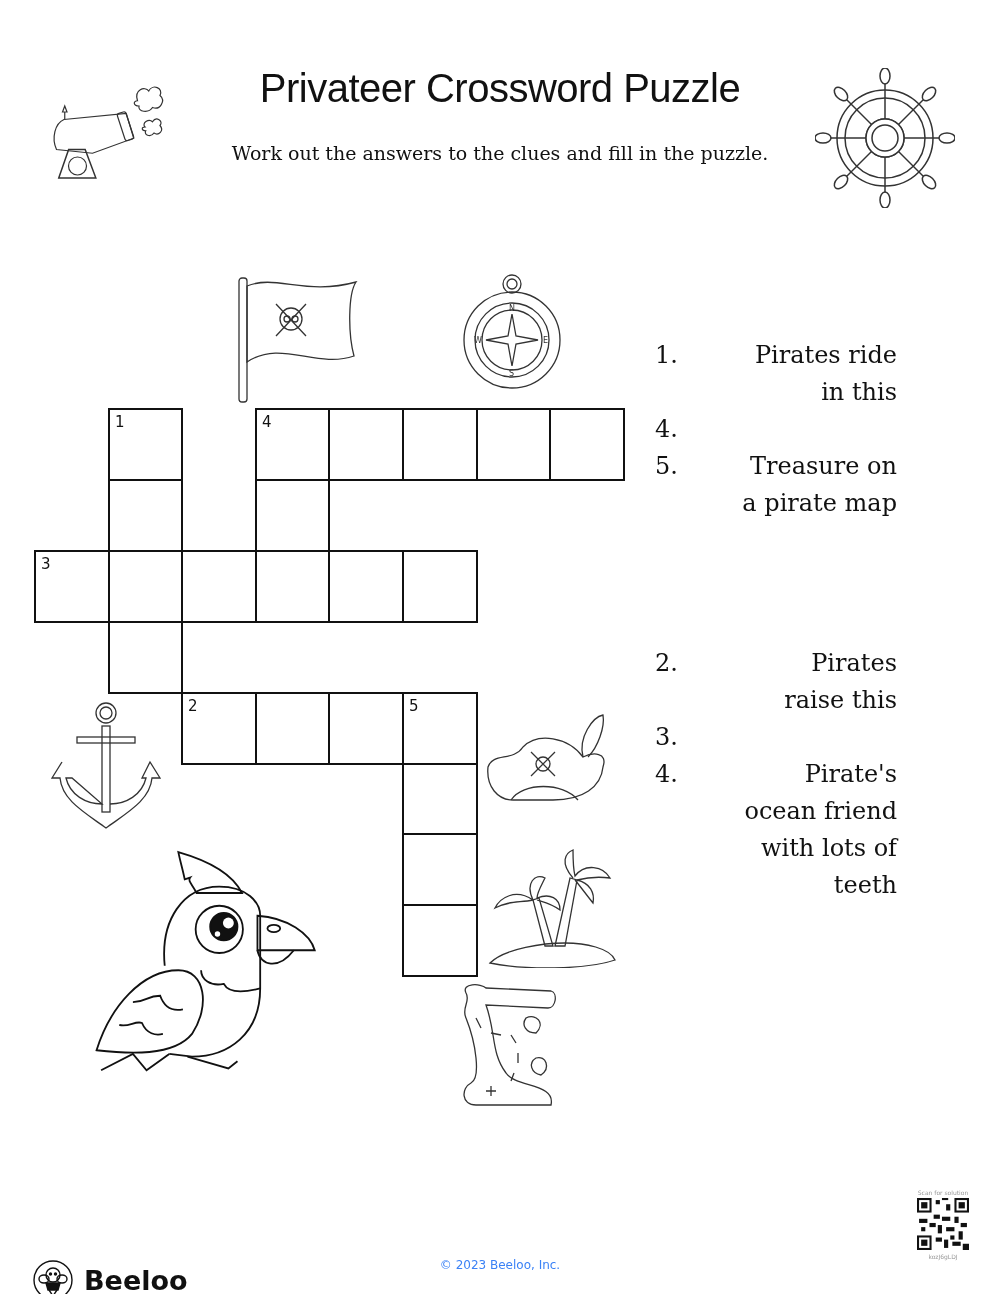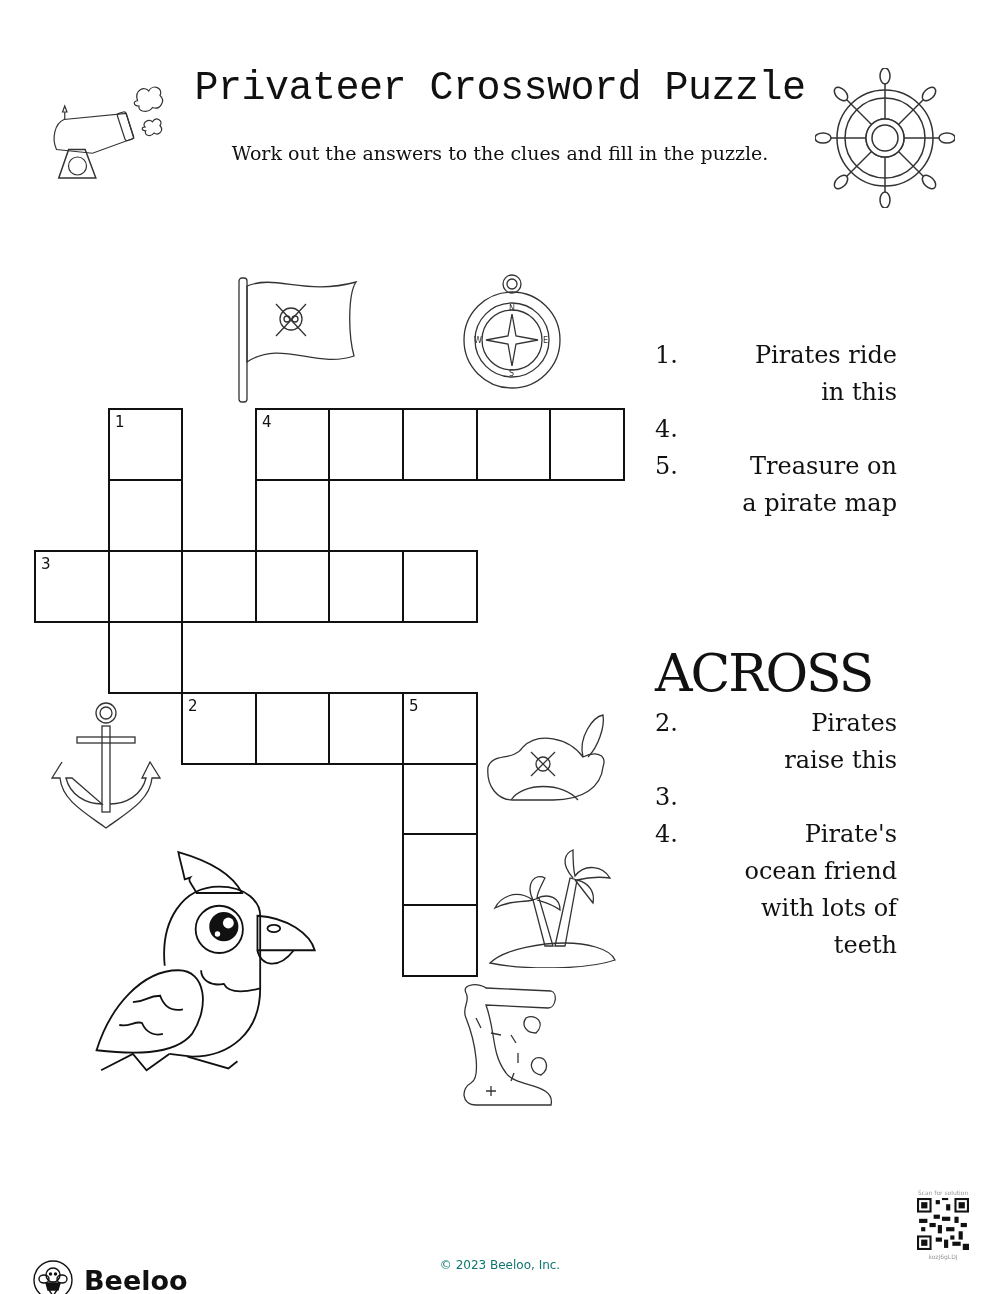--- a/index.html
+++ b/index.html
@@ -1,30 +1,30 @@
 <!DOCTYPE html>
 <html><head>
 <meta charset="utf-8">
 <style>
   html, body { margin:0; padding:0; background:#ffffff; }
   body { width:1000px; height:1294px; position:relative; overflow:hidden; color:#111; font-family:"DejaVu Serif", serif; }
   .abs { position:absolute; }
-  .title { left:0; width:1000px; top:66px; text-align:center; font-family:Liberation Mono, monospace; font-size:40px; font-weight:normal; letter-spacing:-0.5px; }
+  .title { left:0; width:1000px; top:66px; text-align:center; font-family:Liberation Sans, sans-serif; font-size:40px; font-weight:normal; letter-spacing:-0.5px; }
   .subtitle { left:0; width:1000px; top:142px; text-align:center; font-family:"DejaVu Serif", serif; font-size:19px; }
   .grid { left:0; top:0; width:1000px; height:1294px; pointer-events:none; }
   .cell { position:absolute; box-sizing:border-box; border:2px solid #111; background:#fff; pointer-events:auto; }
   .cell .num { position:absolute; left:5px; top:3px; font-family:"DejaVu Sans", sans-serif; font-size:15px; font-weight:normal; }
   .clue-head { font-family:"DejaVu Serif", serif; font-size:52px; letter-spacing:-2px; }
   .clue-list { font-family:"DejaVu Serif", serif; font-size:24px; line-height:37px; }
   .clue { display:flex; }
   .clue .n { width:32px; flex:none; }
   .clue .t { width:210px; white-space:pre-line;text-align:right; }
   .logo { left:32px; top:1259px; display:flex; align-items:center; gap:10px; }
   .logo-text { font-family:"DejaVu Sans", sans-serif; font-weight:bold; font-size:27px; }
-  .copyright { left:0; width:1000px; top:1258px; text-align:center; font-family:"DejaVu Sans", sans-serif; font-size:12px; color:#0f766e; }
+  .copyright { left:0; width:1000px; top:1258px; text-align:center; font-family:"DejaVu Sans", sans-serif; font-size:12px; color:#3b82f6; }
   .qr-label { font-family:"DejaVu Sans", sans-serif; font-size:6px; color:#999; text-align:center; width:70px; }
   svg { display:block; }
 </style>
 </head>
 <body>
 
 <div class="abs title">Privateer Crossword Puzzle</div>
 <div class="abs subtitle">Work out the answers to the clues and fill in the puzzle.</div>
 
 <div class="abs" style="left:40px;top:72px;">
@@ -232,21 +232,20 @@
       </div>
       <div class="clue">
         <span class="n">5.</span>
         <span class="t">Treasure on
 a pirate map</span>
       </div>
     </div>
 </div>
 
 <div class="abs" style="left:655px;top:643px;">
-  <div class="clue-head">ACROSS</div>
   <div class="clue-list" style="margin-top:2px;" id="across-list">
       <div class="clue">
         <span class="n">2.</span>
         <span class="t">Pirates
 raise this</span>
       </div>
       <div class="clue">
         <span class="n">3.</span>
       </div>
       <div class="clue">

